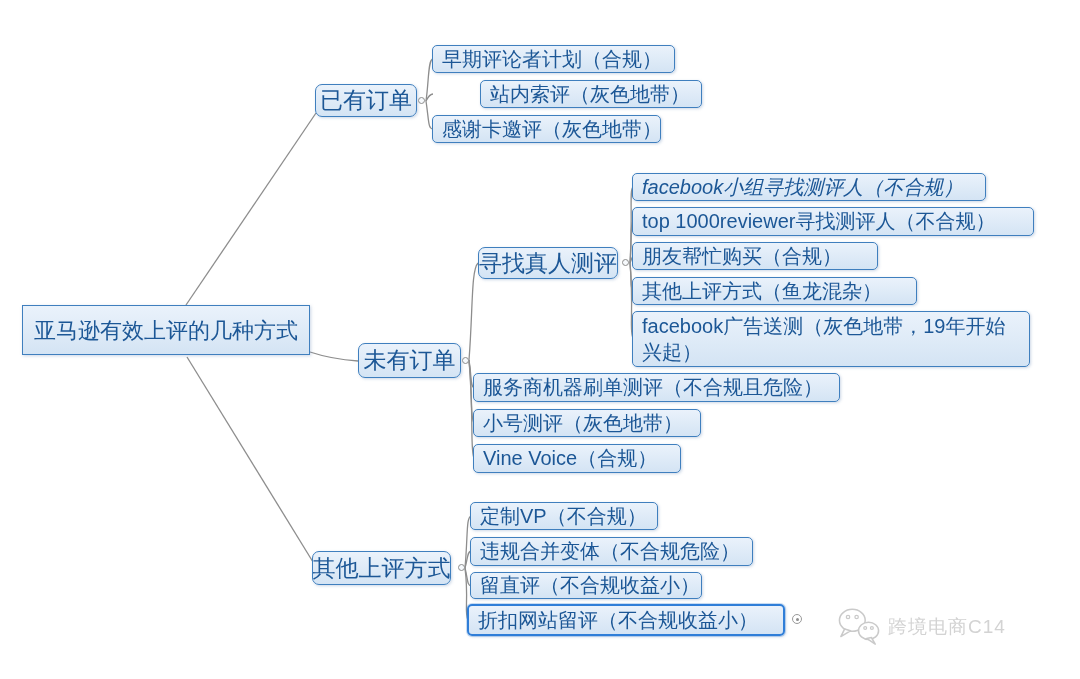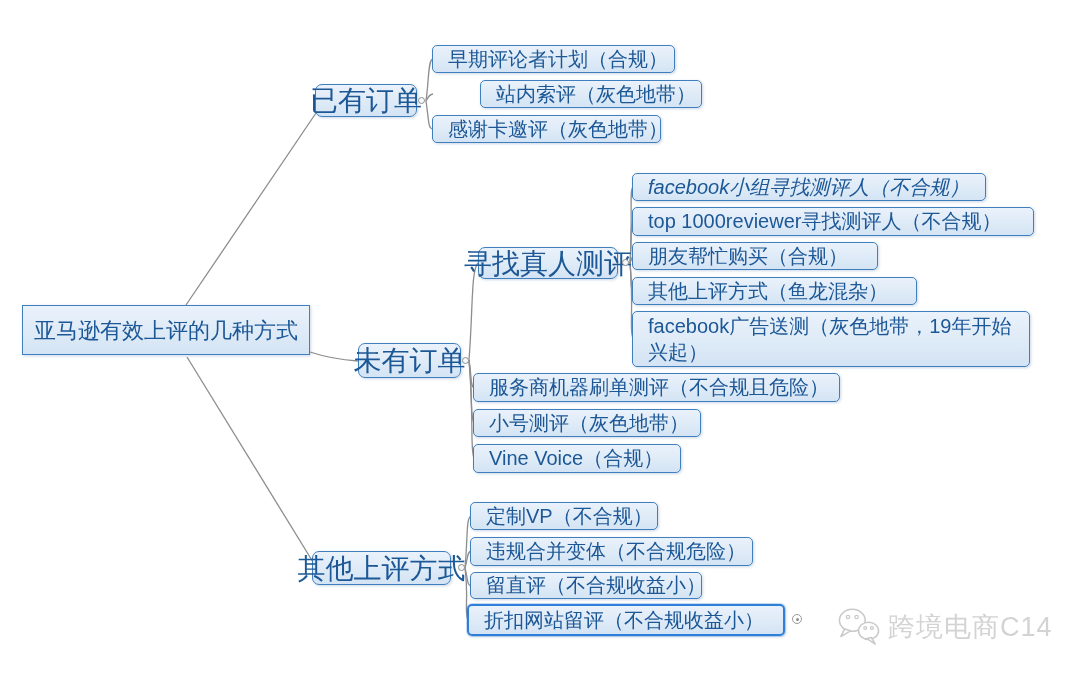--- a/index.html
+++ b/index.html
@@ -7,28 +7,28 @@
     position:relative;width:1080px;height:679px;background:#ffffff;overflow:hidden;
     font-family:"Liberation Sans","DejaVu Sans",sans-serif;
   }
   .links{position:absolute;left:0;top:0;width:1080px;height:679px;}
   .node{
     position:absolute;box-sizing:border-box;
     background:linear-gradient(180deg,#eaf2fb 0%,#d4e4f4 100%);
     border:1.5px solid #3f7fbe;border-radius:5px;
     color:#1c5796;font-size:20px;line-height:25px;
     display:flex;align-items:center;
-    padding:0 15px;white-space:nowrap;
+    padding:0 9px;white-space:nowrap;
     box-shadow:1px 1px 3px rgba(120,150,190,.38);
   }
   .node.root{
     border-radius:0;font-size:22px;justify-content:center;white-space:nowrap;
   }
   .node.main{
-    border-radius:7px;font-size:28px;justify-content:center;
+    border-radius:7px;font-size:23px;justify-content:center;
   }
   .node.wrap2{
     white-space:normal;line-height:26px;align-items:flex-start;padding-top:1px;
   }
   .node.selected{
     border:2px solid #2f7ed8;
     box-shadow:0 0 0 1px rgba(47,126,216,.25),1px 1px 3px rgba(120,150,190,.38);
   }
   .handle{
     position:absolute;width:7px;height:7px;border-radius:50%;
@@ -40,21 +40,21 @@
     display:flex;align-items:center;justify-content:center;
   }
   .target-marker::after{
     content:"";width:3px;height:3px;border-radius:50%;background:#8d8d8d;display:block;
   }
   .watermark{
     position:absolute;left:836px;top:606px;display:flex;align-items:center;gap:6px;
     color:#d3d3d3;
   }
   .watermark .wm-text{
-    font-size:27px;letter-spacing:1px;color:#d3d3d3;
+    font-size:19px;letter-spacing:1px;color:#d3d3d3;
     text-shadow:0 1px 0 #ffffff;
   }
 </style>
 </head>
 <body>
 
 <div class="canvas">
 
   <svg class="links" viewBox="0 0 1080 679" fill="none" stroke="#8d8d8d" stroke-width="1.3">
 

